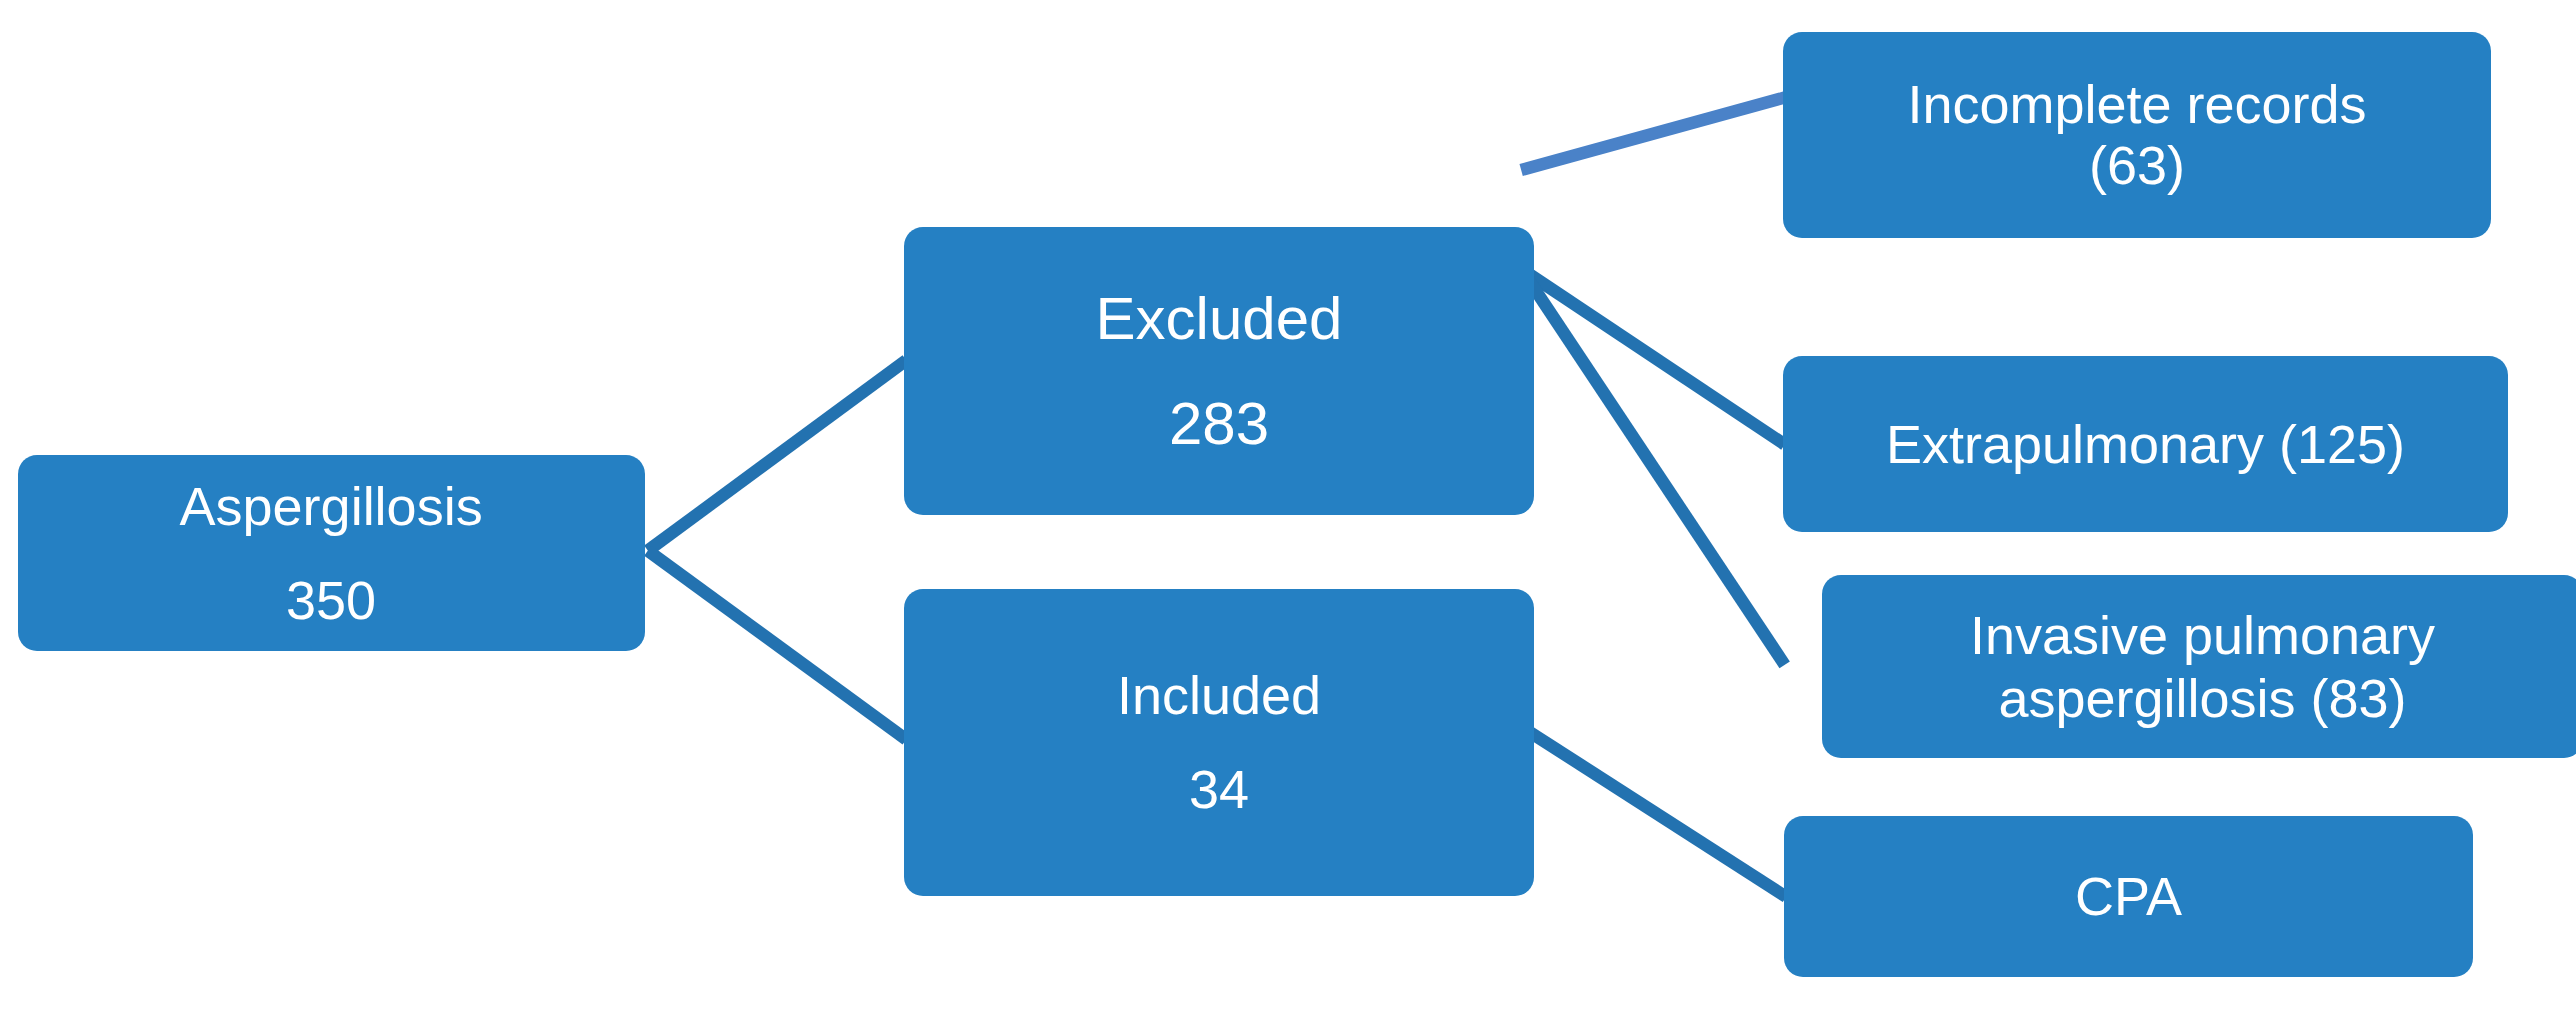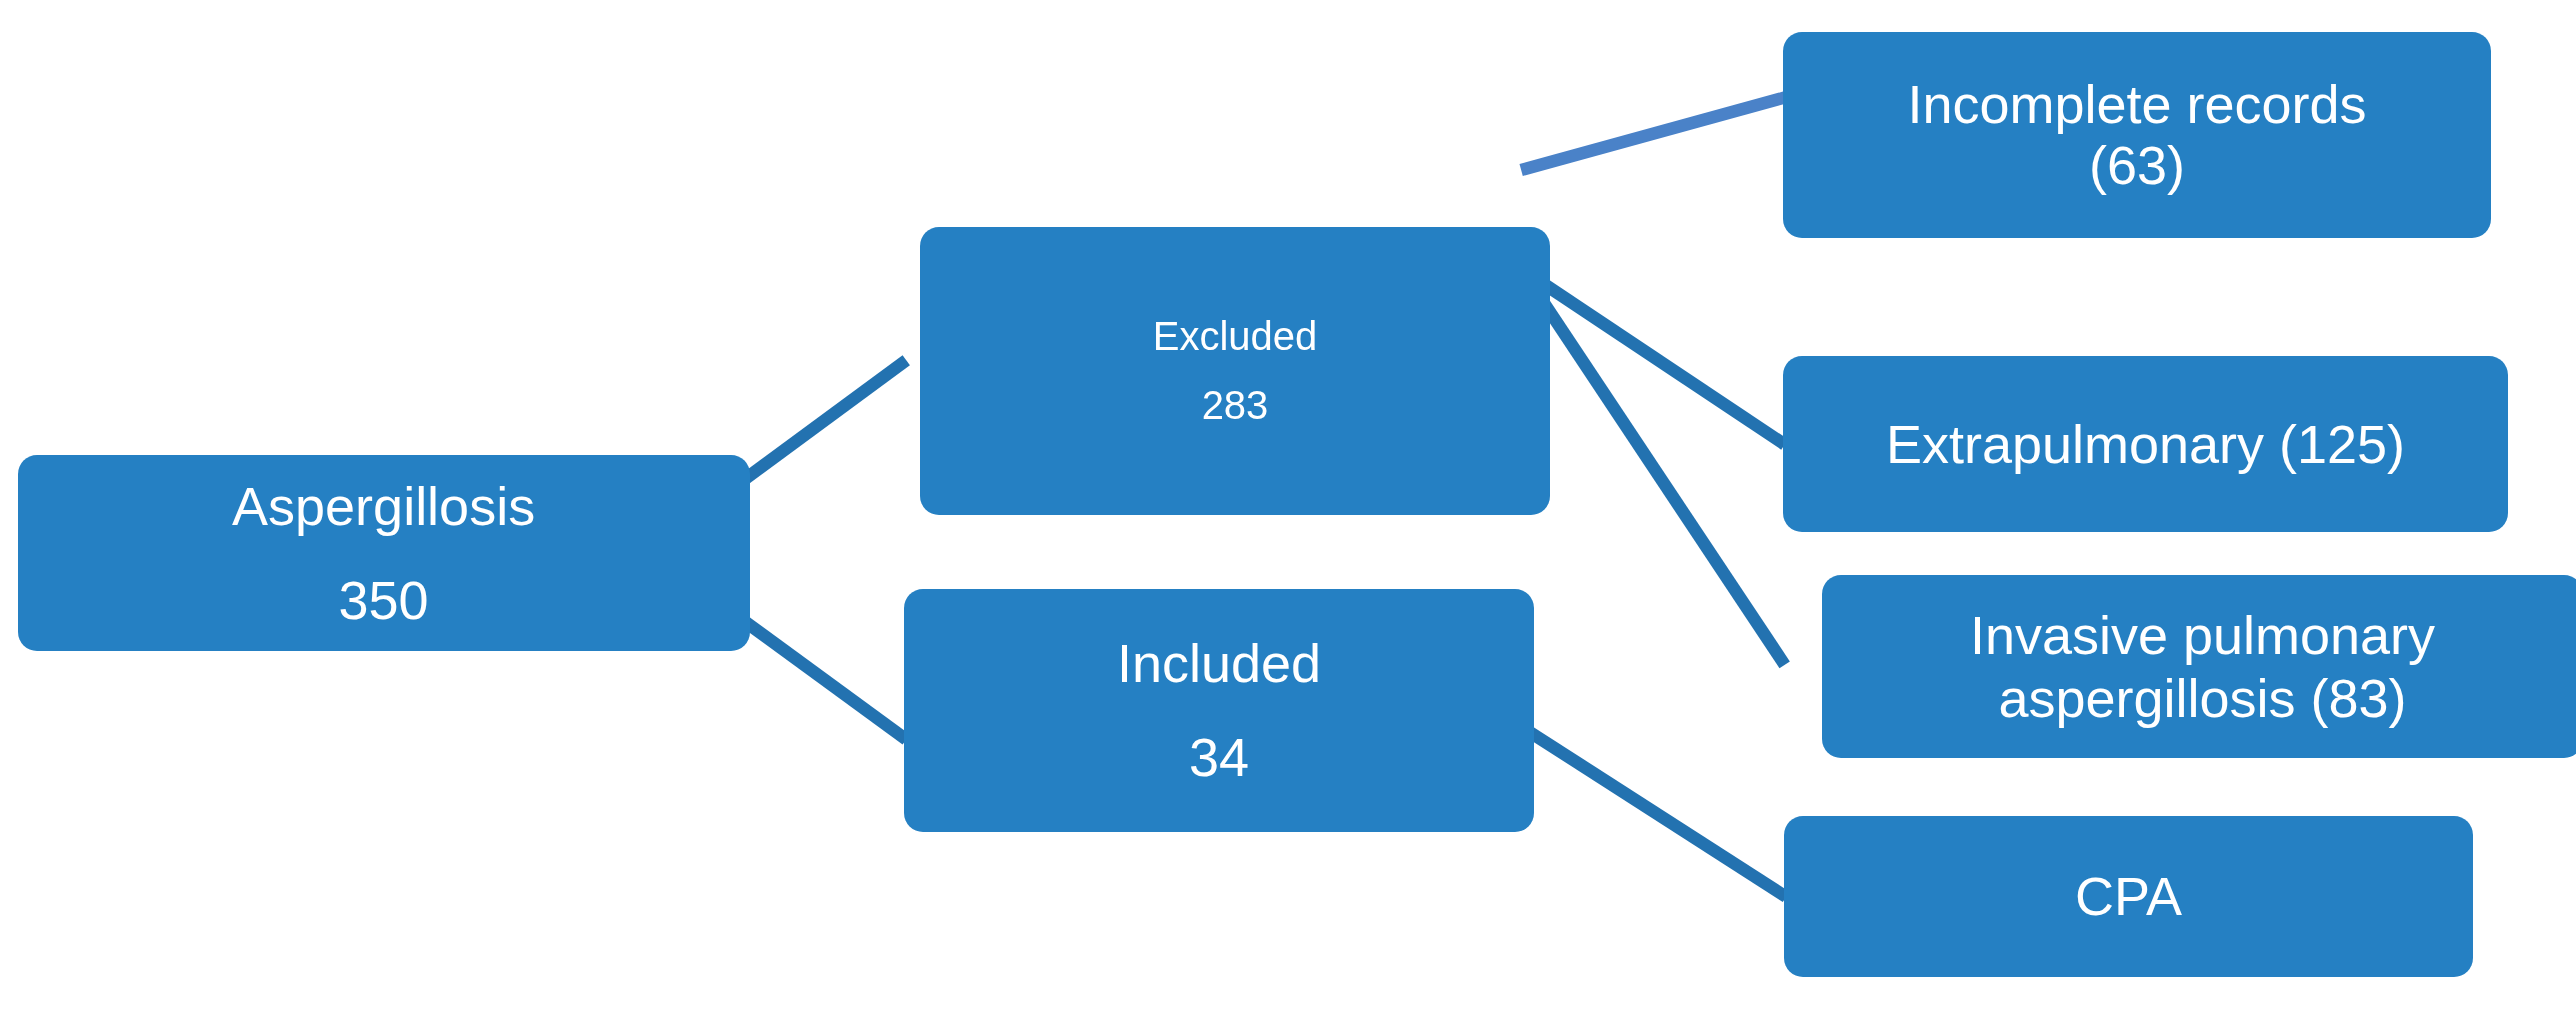--- a/index.html
+++ b/index.html
@@ -47,30 +47,29 @@
   .node .line.gap {
     margin-top: 0.62em;
     text-align: center;
   }
   .node.two-line-wrap {
     line-height: 1.16;
   }
 
   
   #node-aspergillosis {
-    left: 17.6px;  top: 455px;  width: 732px;  height: 196px;
+    left: 17.6px;  top: 455px;  width: 627px;  height: 196px;
     font-size: 54px;
   }
   #node-excluded {
     left: 904px; top: 227px; width: 630px; height: 288px;
-    font-size: 40px;
-    margin-left: 16px;
+    font-size: 60px;
   }
   #node-included {
-    left: 904px; top: 589px; width: 630px; height: 243px;
+    left: 904px; top: 589px; width: 630px; height: 307px;
     font-size: 54px;
   }
   #node-incomplete {
     left: 1783px; top: 31.5px;  width: 708px; height: 206px;
     font-size: 54px;
   }
   #node-extrapulmonary {
     left: 1783px; top: 356px; width: 725px; height: 176px;
     font-size: 54px;
   }

